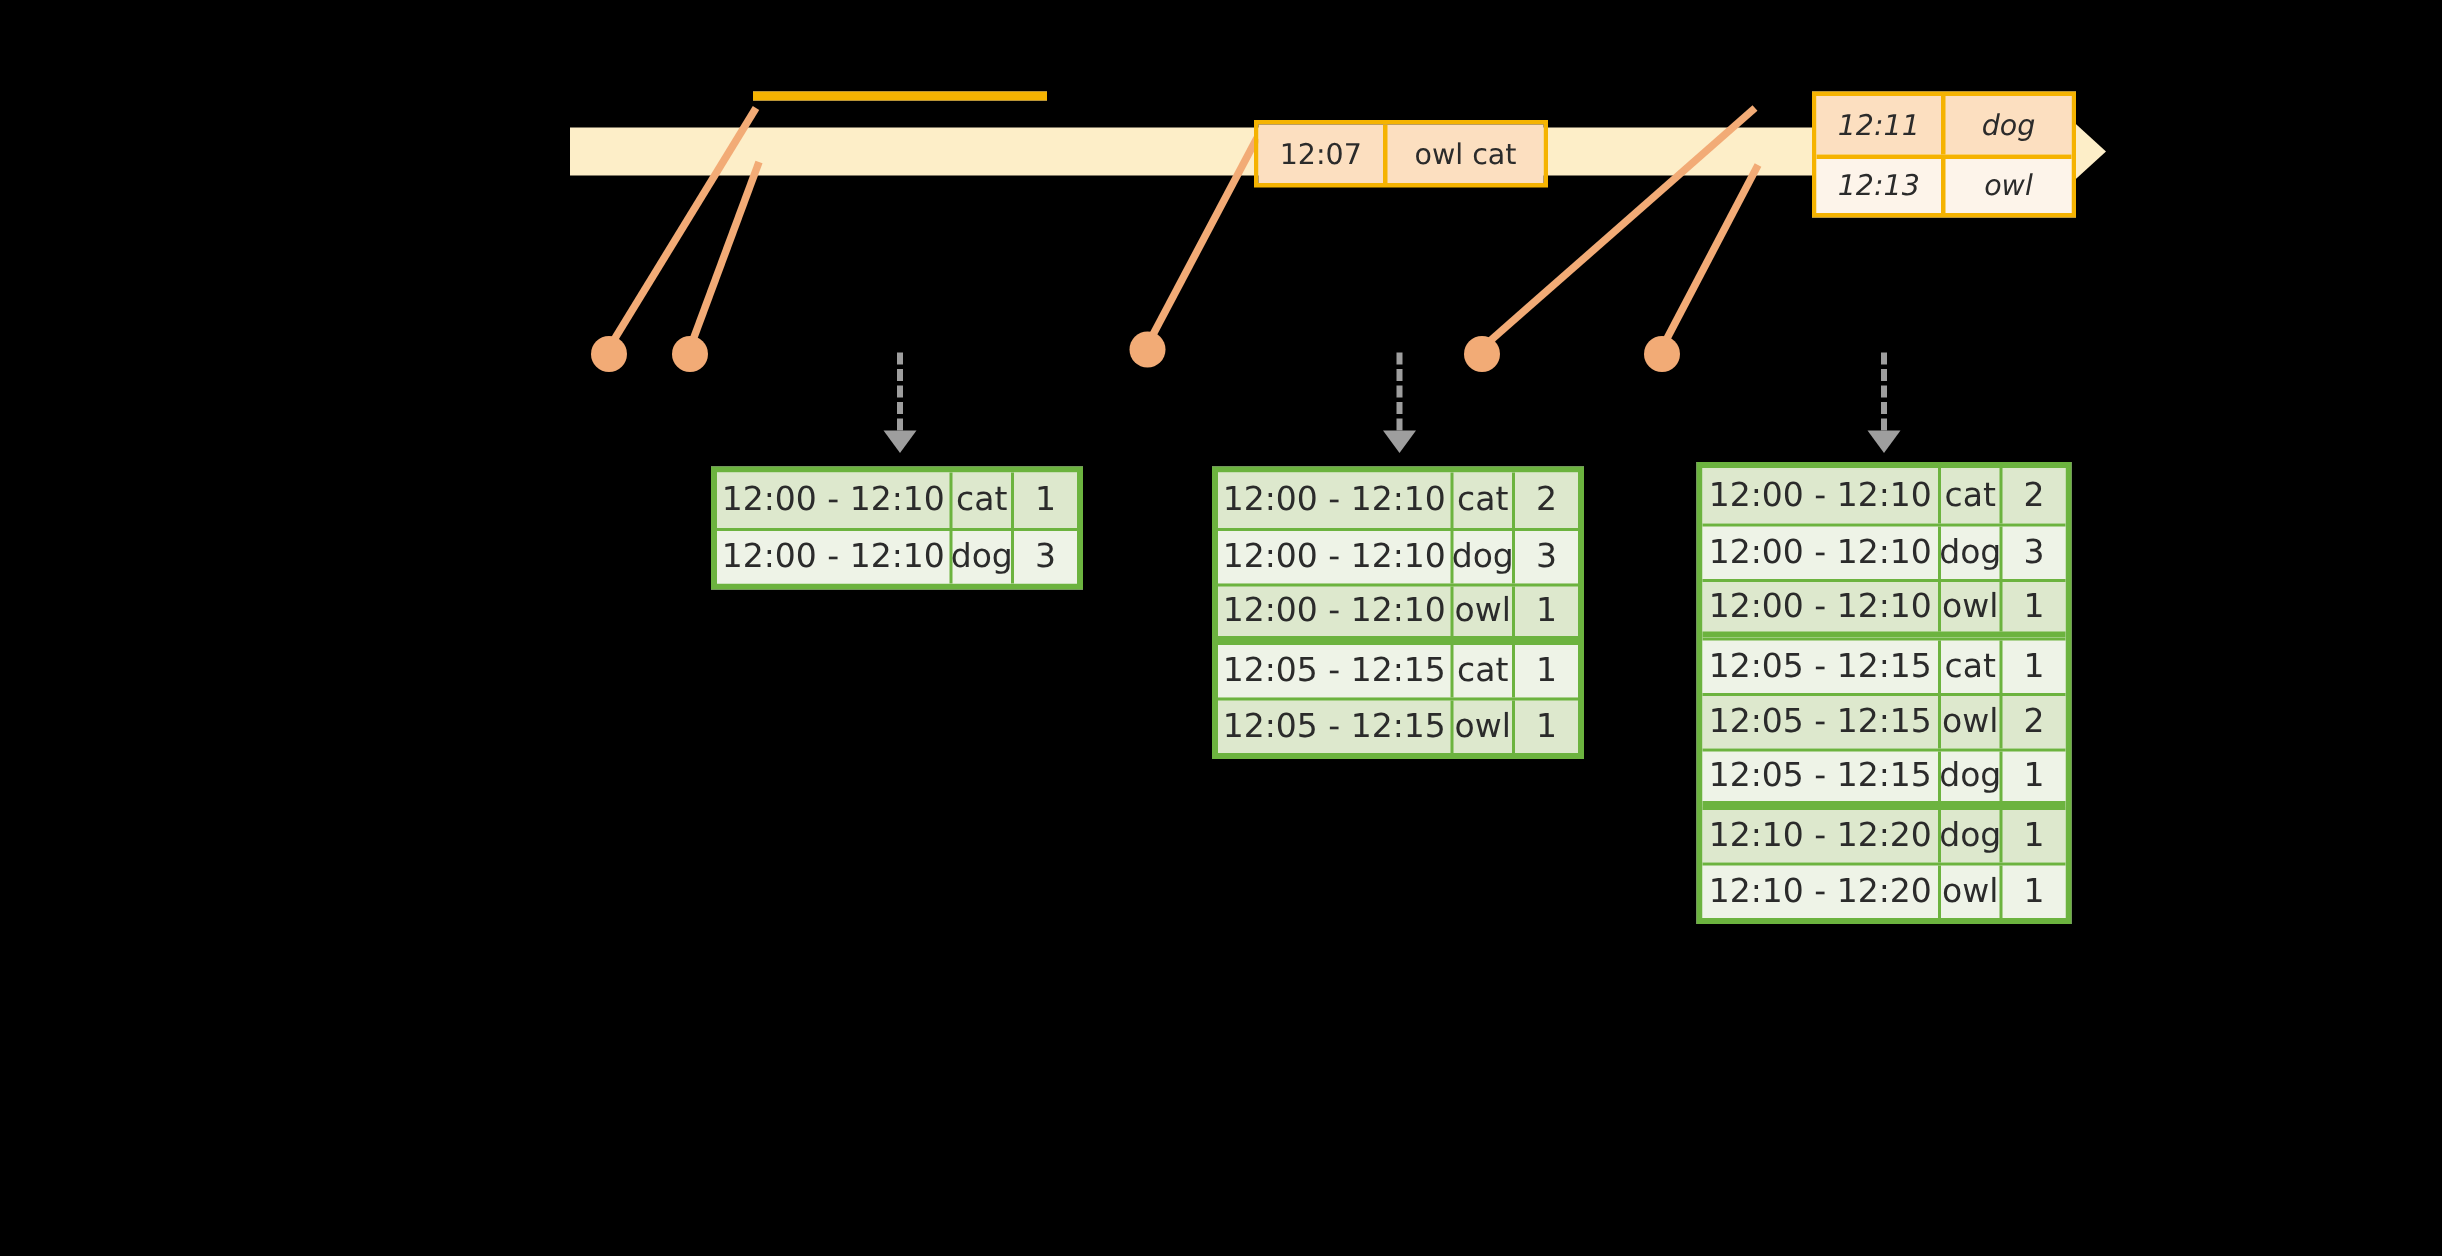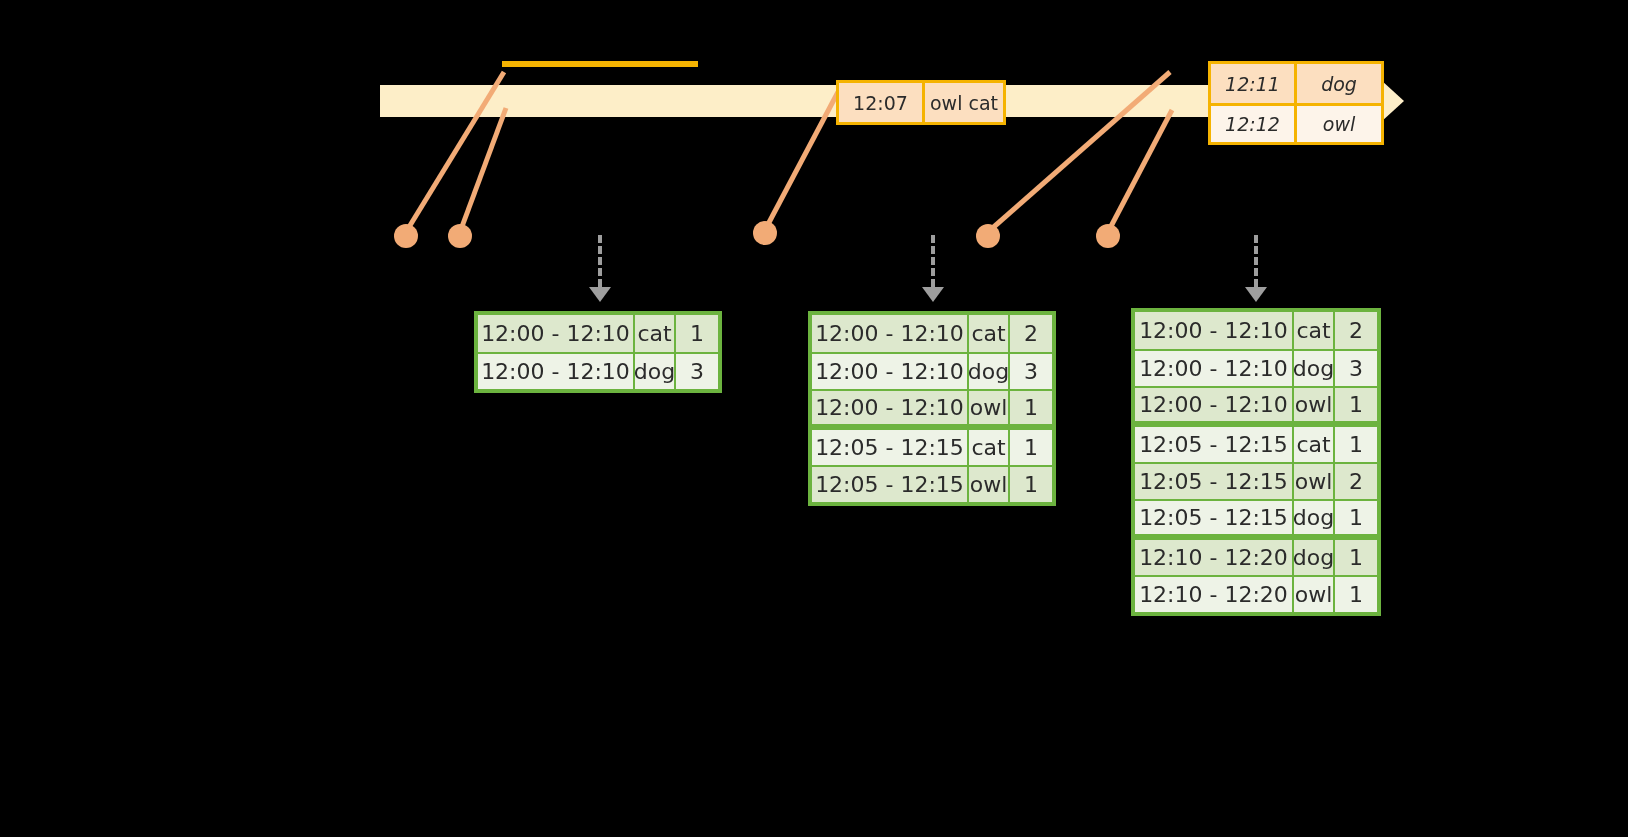--- a/index.html
+++ b/index.html
@@ -36,21 +36,21 @@
   .evt .row.first{background:#fcdfc0;}
   .evt .cell{
     display:flex;align-items:center;justify-content:center;
     font-size:19px;color:#2b2b2b;box-sizing:border-box;
   }
   .evt .cell.time{width:86px;border-right:3px solid #f5b301;}
   .evt .cell.val{flex:1;}
 
   #evt-a{left:502px;top:61px;width:196px;}
   #evt-a .cell.val{width:110px;}
-  #evt-b{left:836px;top:80px;width:170px;text-align:center;}
+  #evt-b{left:836px;top:80px;width:196px;text-align:center;}
   #evt-b .cell.val{width:110px;}
   #evt-c{left:1208px;top:61px;width:176px;font-style:italic;}
   #evt-c .cell.val{width:90px;}
 
   
   .connectors{position:absolute;left:0;top:0;width:1628px;height:837px;pointer-events:none;}
   .dot{
     position:absolute;width:24px;height:24px;border-radius:50%;
     background:#f2ab76;
   }
@@ -136,21 +136,21 @@
       <div class="cell val">owl cat</div>
     </div>
   </div>
 
   <div class="evt" id="evt-c">
     <div class="row first">
       <div class="cell time">12:11</div>
       <div class="cell val">dog</div>
     </div>
     <div class="row alt">
-      <div class="cell time">12:12</div>
+      <div class="cell time">12:13</div>
       <div class="cell val">owl</div>
     </div>
   </div>
 
   <div class="tbl" id="tbl-1">
       <div class="trow shade">
         <div class="tc win">12:00 - 12:10</div>
         <div class="tc key">cat</div>
         <div class="tc cnt">1</div>
       </div>

